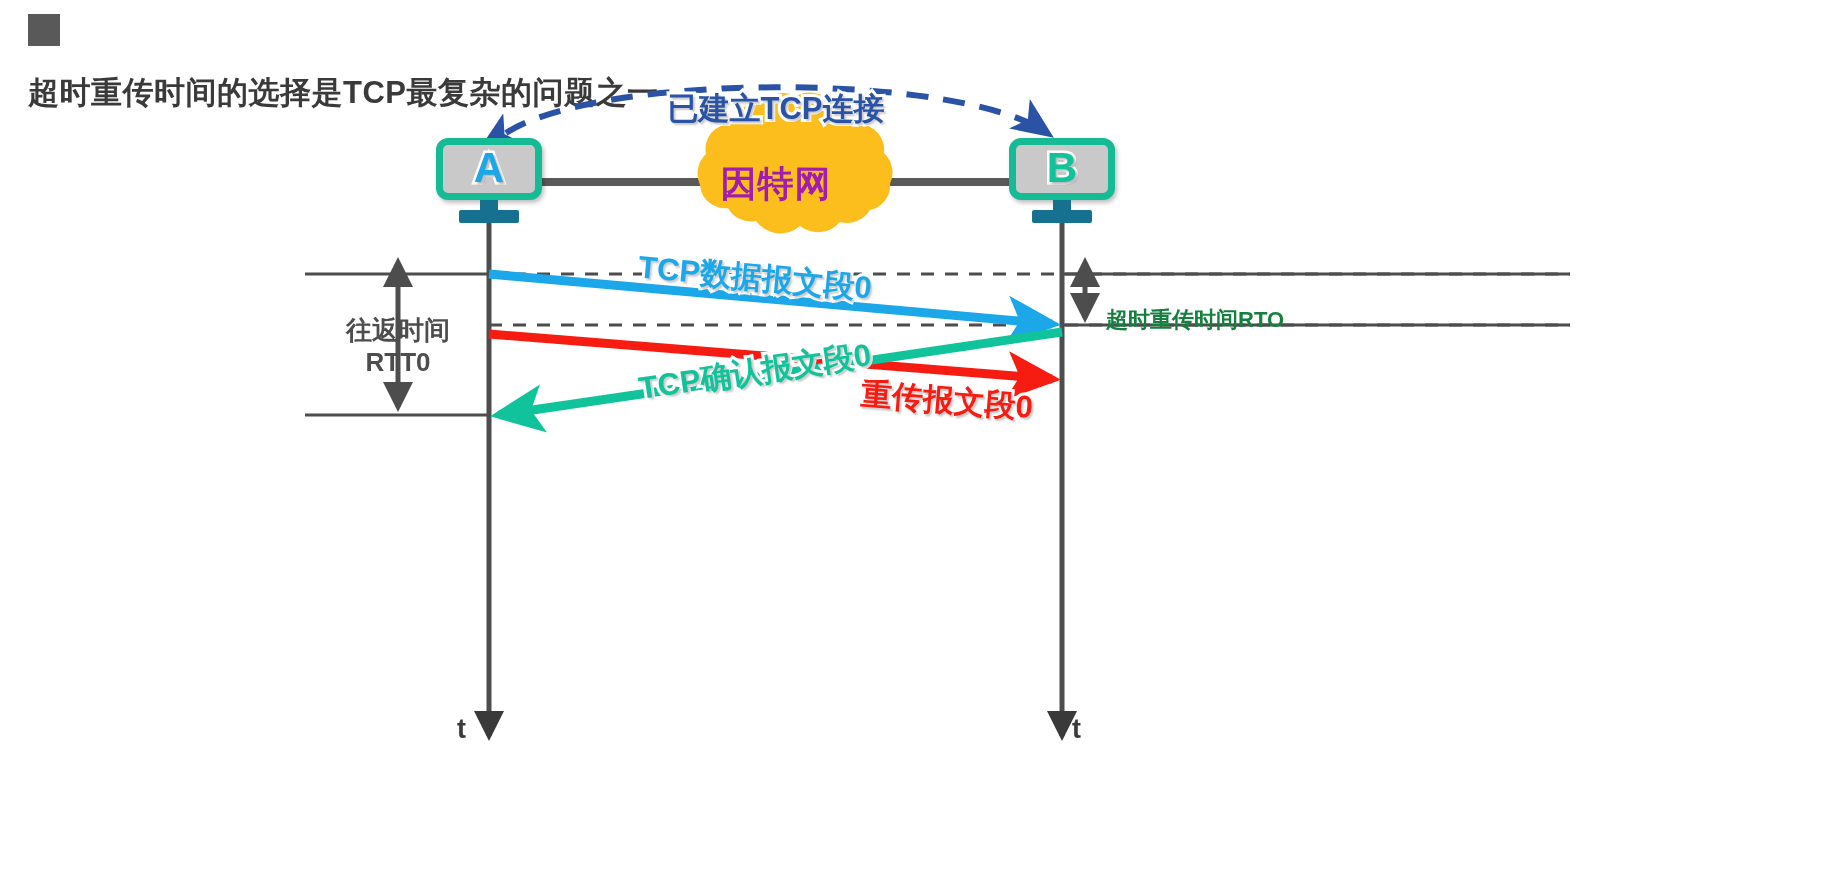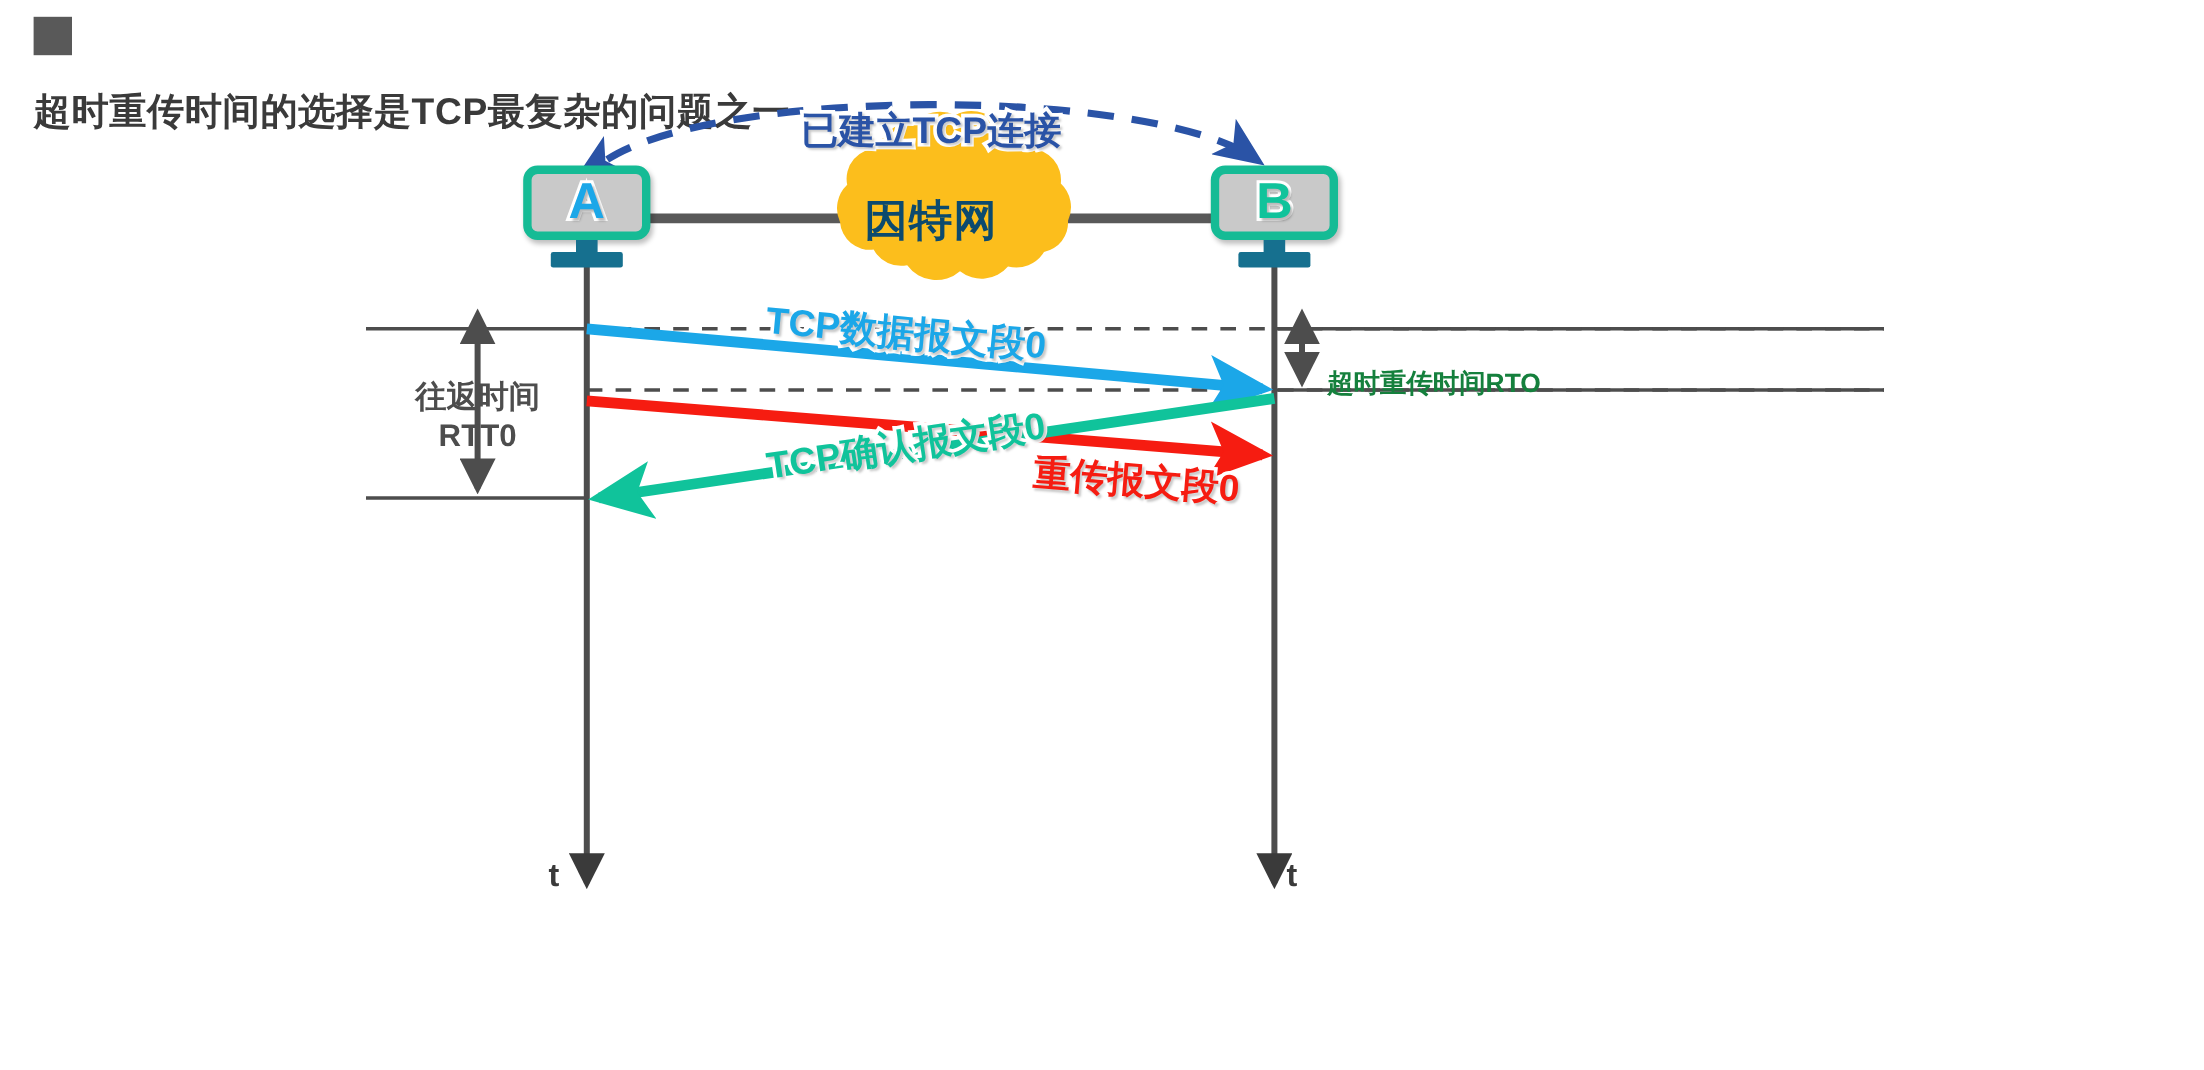--- a/index.html
+++ b/index.html
@@ -101,21 +101,21 @@
     border-radius: 2px;
   }
 
   
   #cloud-label {
     position: absolute;
     left: 0; top: 0;
     transform: translate(-50%, -50%);
     font-size: 36px;
     font-weight: bold;
-    color: #0c4a6e;
+    color: #a21caf;
     white-space: nowrap;
     letter-spacing: 1px;
   }
 
   
   .lbl {
     position: absolute;
     white-space: nowrap;
     transform-origin: center center;
   }

